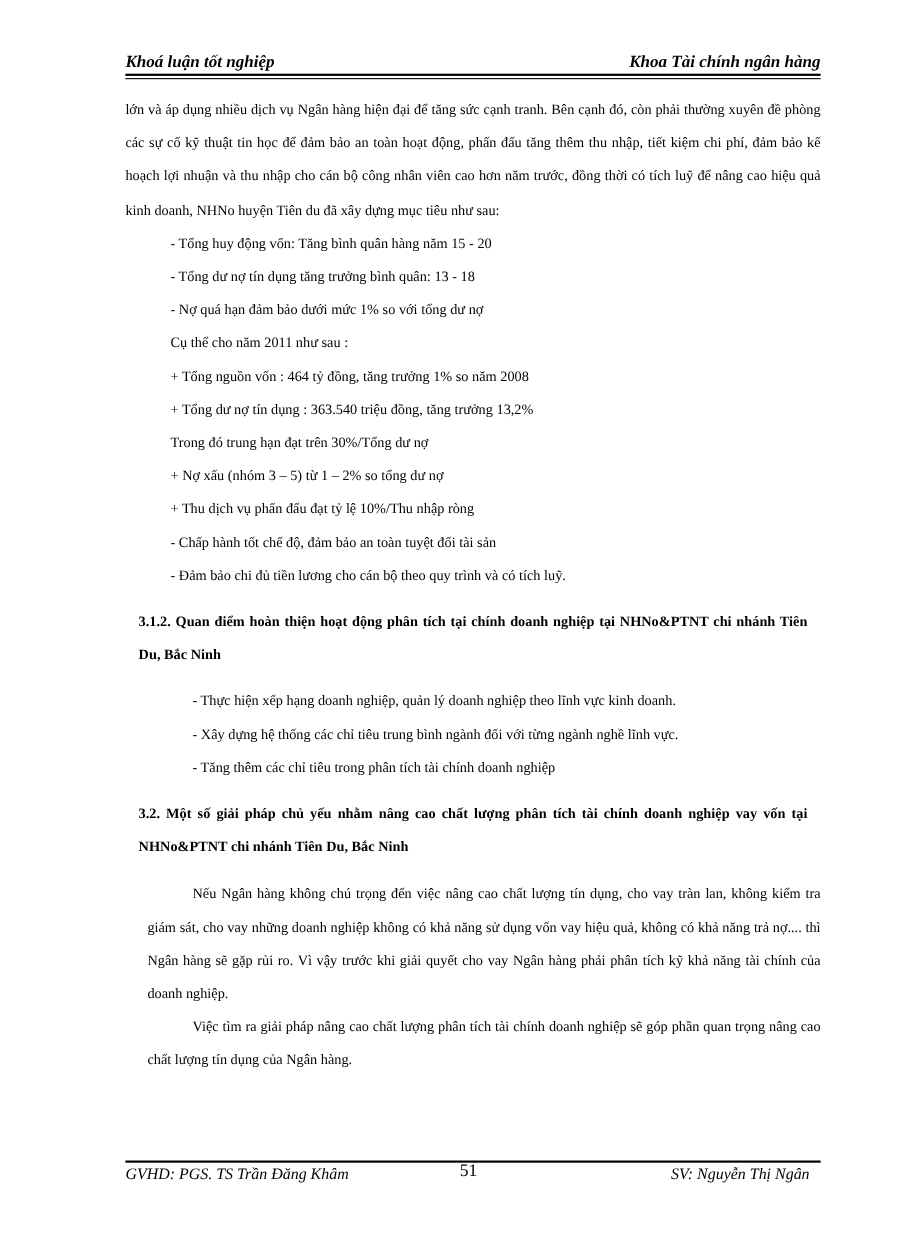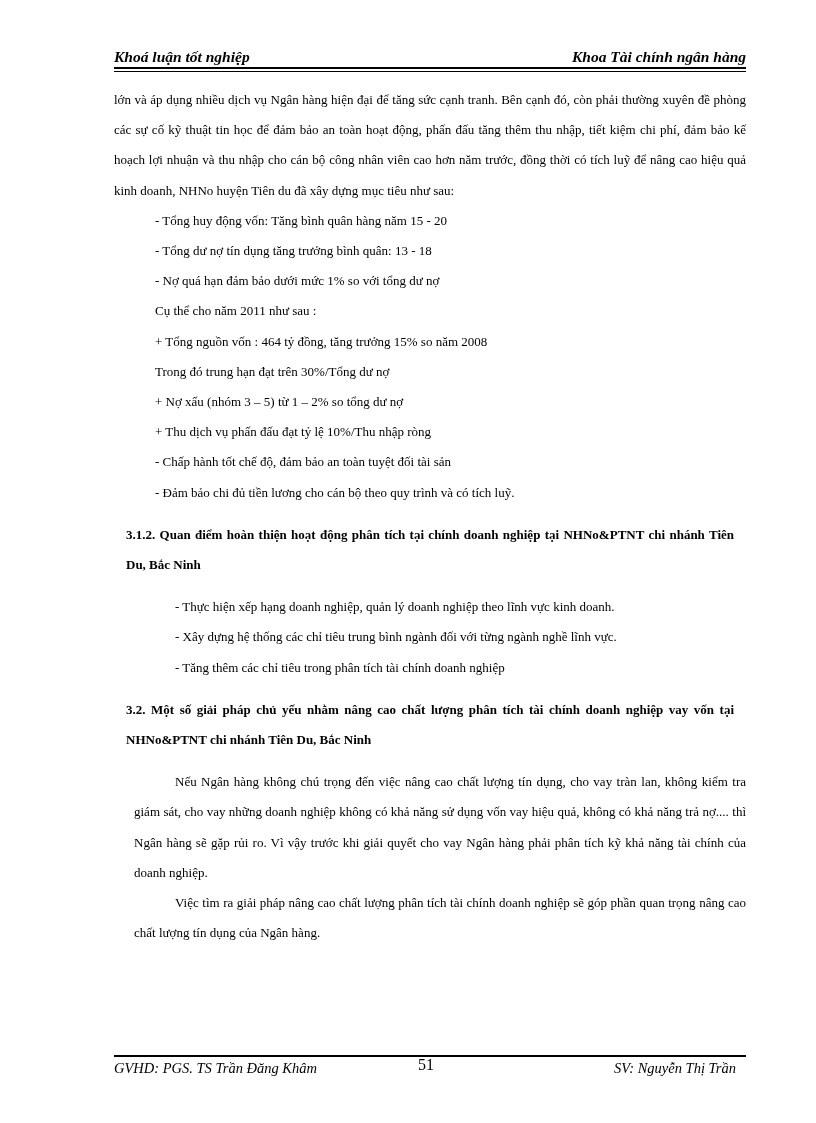--- a/index.html
+++ b/index.html
@@ -111,35 +111,36 @@
 </div>
 <div class="header-rule"></div>
 
 <div class="content">
   <p class="p">lớn và áp dụng nhiều dịch vụ Ngân hàng hiện đại để tăng sức cạnh tranh. Bên cạnh đó, còn phải thường xuyên đề phòng các sự cố kỹ thuật tin học để đảm bảo an toàn hoạt động,  phấn đấu tăng thêm thu nhập, tiết kiệm chi phí, đảm bảo kế hoạch lợi nhuận và thu nhập  cho cán bộ công nhân viên cao hơn năm trước, đồng thời có tích luỹ để nâng cao hiệu quả kinh doanh, NHNo huyện Tiên du đã xây dựng mục tiêu như sau:</p>
 
   <p class="item">- Tổng huy động vốn: Tăng bình quân hàng năm 15 - 20</p>
   <p class="item">- Tổng dư nợ tín dụng tăng trưởng bình quân: 13 - 18</p>
   <p class="item">- Nợ quá hạn đảm bảo dưới mức 1% so với tổng dư nợ</p>
   <p class="item">Cụ thể cho năm 2011 như sau :</p>
-  <p class="item">+ Tổng nguồn vốn : 464 tỷ đồng, tăng trưởng 15% so năm 2008</p>
+  <p class="item">+ Tổng nguồn vốn : 464 tỷ đồng, tăng trưởng 1% so năm 2008</p>
+  <p class="item">+ Tổng dư nợ tín dụng : 363.540 triệu đồng, tăng trưởng 13,2%</p>
   <p class="item">Trong đó trung hạn đạt trên 30%/Tổng dư nợ</p>
   <p class="item">+ Nợ xấu (nhóm 3 – 5) từ 1 – 2% so tổng dư nợ</p>
   <p class="item">+ Thu  dịch vụ phấn đấu đạt tỷ lệ 10%/Thu nhập  ròng</p>
   <p class="item">- Chấp  hành  tốt chế độ, đảm bảo an toàn tuyệt đối tài sản</p>
   <p class="item">- Đảm bảo chi đủ tiền lương cho cán bộ theo quy trình và  có tích luỹ.</p>
 
   <p class="heading">3.1.2. Quan  điểm hoàn  thiện hoạt  động phân  tích tại chính doanh  nghiệp tại NHNo&amp;PTNT  chi nhánh  Tiên Du, Bắc Ninh</p>
   <p class="p indent">- Thực  hiện xếp  hạng  doanh  nghiệp,  quản  lý  doanh  nghiệp  theo  lĩnh  vực  kinh doanh.</p>
   <p class="p indent">- Xây  dựng  hệ  thống  các  chỉ  tiêu trung  bình  ngành  đối  với  từng  ngành  nghề  lĩnh vực.</p>
   <p class="p indent">- Tăng  thêm các chỉ tiêu trong phân  tích tài chính doanh nghiệp</p>
 
   <p class="heading">3.2. Một  số  giải  pháp  chủ  yếu  nhằm  nâng  cao  chất  lượng  phân  tích tài  chính doanh nghiệp vay  vốn tại NHNo&amp;PTNT  chi nhánh  Tiên Du, Bắc Ninh</p>
   <p class="p indent">Nếu Ngân hàng  không chú trọng đến việc nâng cao chất lượng tín dụng, cho vay tràn lan, không kiểm tra giám sát, cho vay những doanh nghiệp không có khả năng sử dụng vốn vay hiệu quả, không có khả năng trả nợ.... thì Ngân hàng sẽ gặp rủi ro. Vì vậy trước khi giải quyết cho vay Ngân hàng phải phân tích kỹ khả năng tài chính của doanh nghiệp.</p>
   <p class="p indent">Việc tìm ra giải pháp nâng cao chất lượng phân tích tài chính doanh nghiệp sẽ góp phần quan trọng nâng cao chất lượng tín dụng của Ngân hàng.</p>
 </div>
 
 <div class="footer-rule"></div>
 <div class="page-footer">
   <span class="footer-left">GVHD: PGS. TS Trần Đăng Khâm</span>
   <span class="footer-center">51</span>
-  <span class="footer-right">SV: Nguyễn Thị Trần</span>
+  <span class="footer-right">SV: Nguyễn Thị Ngân</span>
 </div>
 
 </body></html>

